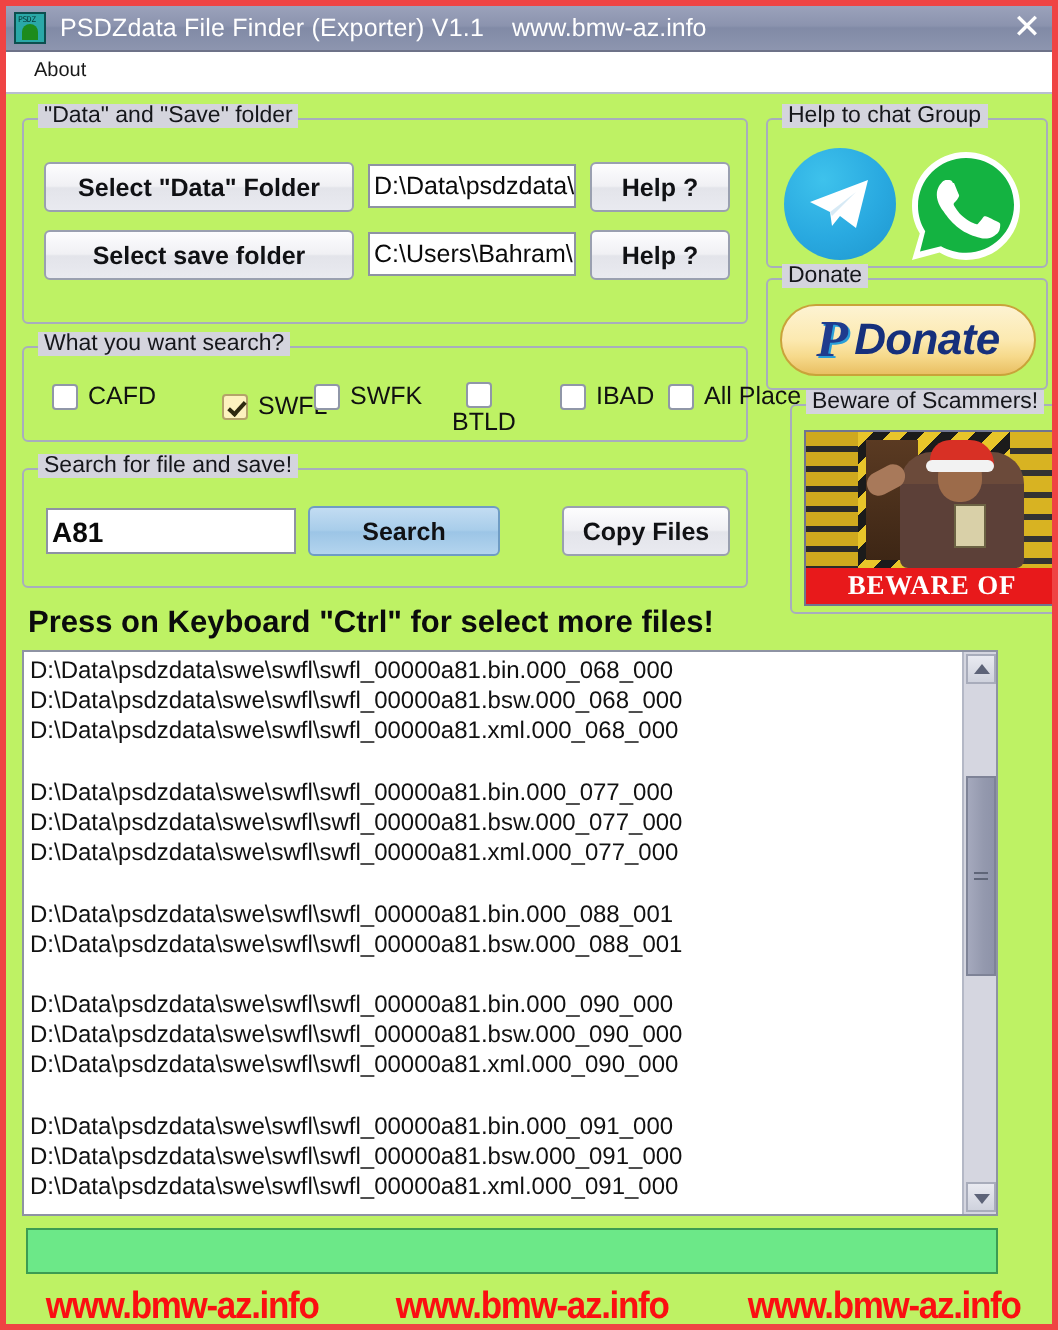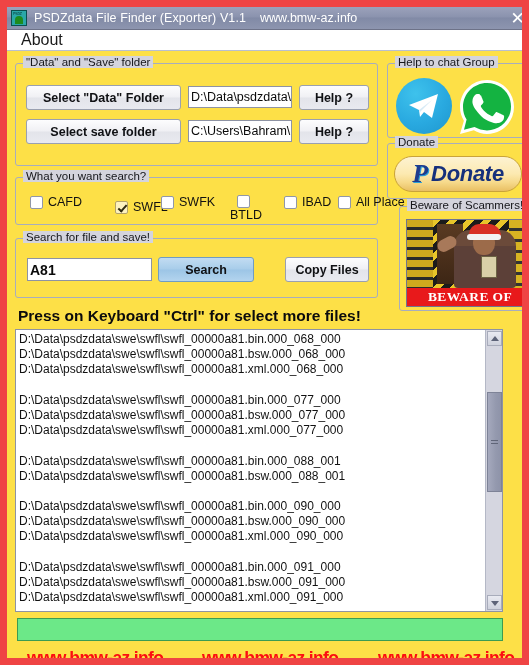--- a/index.html
+++ b/index.html
@@ -8,23 +8,23 @@
     background: #ffffff;
   }
   body {
     font-family: "Liberation Sans", sans-serif;
   }
   #app {
     position: relative;
     width: 529px;
     height: 665px;
     overflow: hidden;
-    background: #fde047;
-    box-sizing: border-box;
-    border: 7px solid #ef4444;
+    background: #bef264;
+    box-sizing: border-box;
+    border: 3px solid #ef4444;
   }
 
   
   .titlebar {
     position: absolute;
     left: 0; top: 0;
     width: 527px;
     height: 23px;
     background: linear-gradient(to bottom, #9ba2bb 0%, #8b93ae 45%, #818aa6 50%, #8d95af 100%);
     display: flex;
@@ -89,21 +89,21 @@
     left: 0; top: 23px;
     width: 527px;
     height: 21px;
     background: #ffffff;
     border-bottom: 1px solid #b9bfd0;
     box-sizing: border-box;
     display: flex;
     align-items: center;
   }
   .menu-item {
-    font-size: 16px;
+    font-size: 10px;
     color: #1a1a1a;
     padding: 0 8px;
     margin-left: 6px;
     line-height: 20px;
     cursor: default;
   }
 
   
   .groupbox {
     position: absolute;

